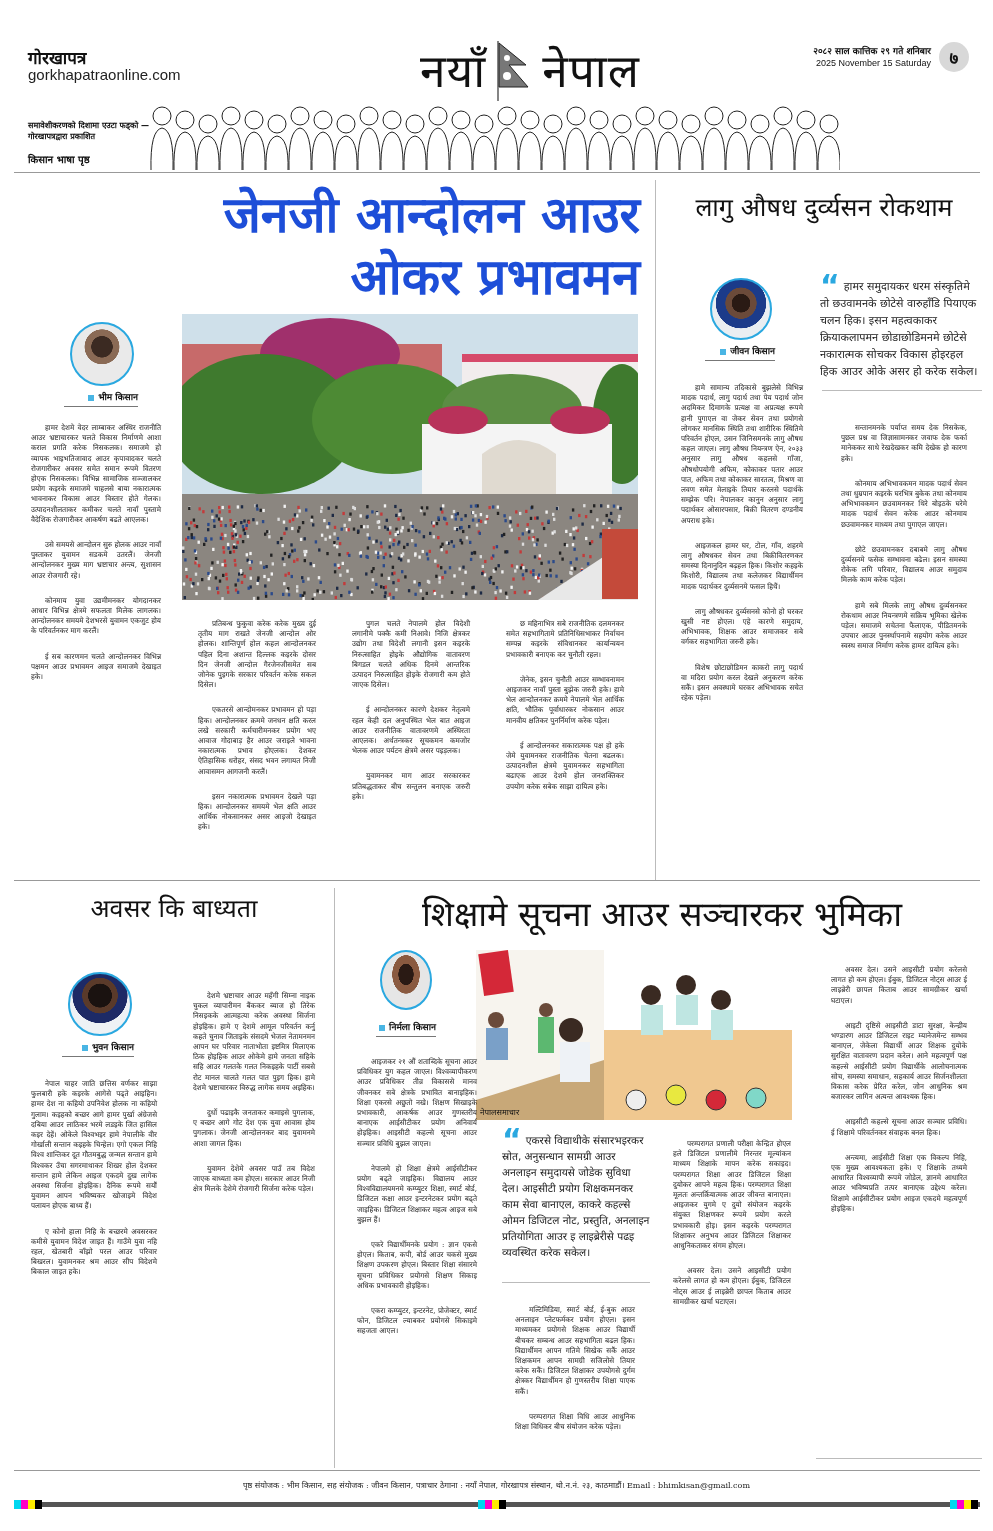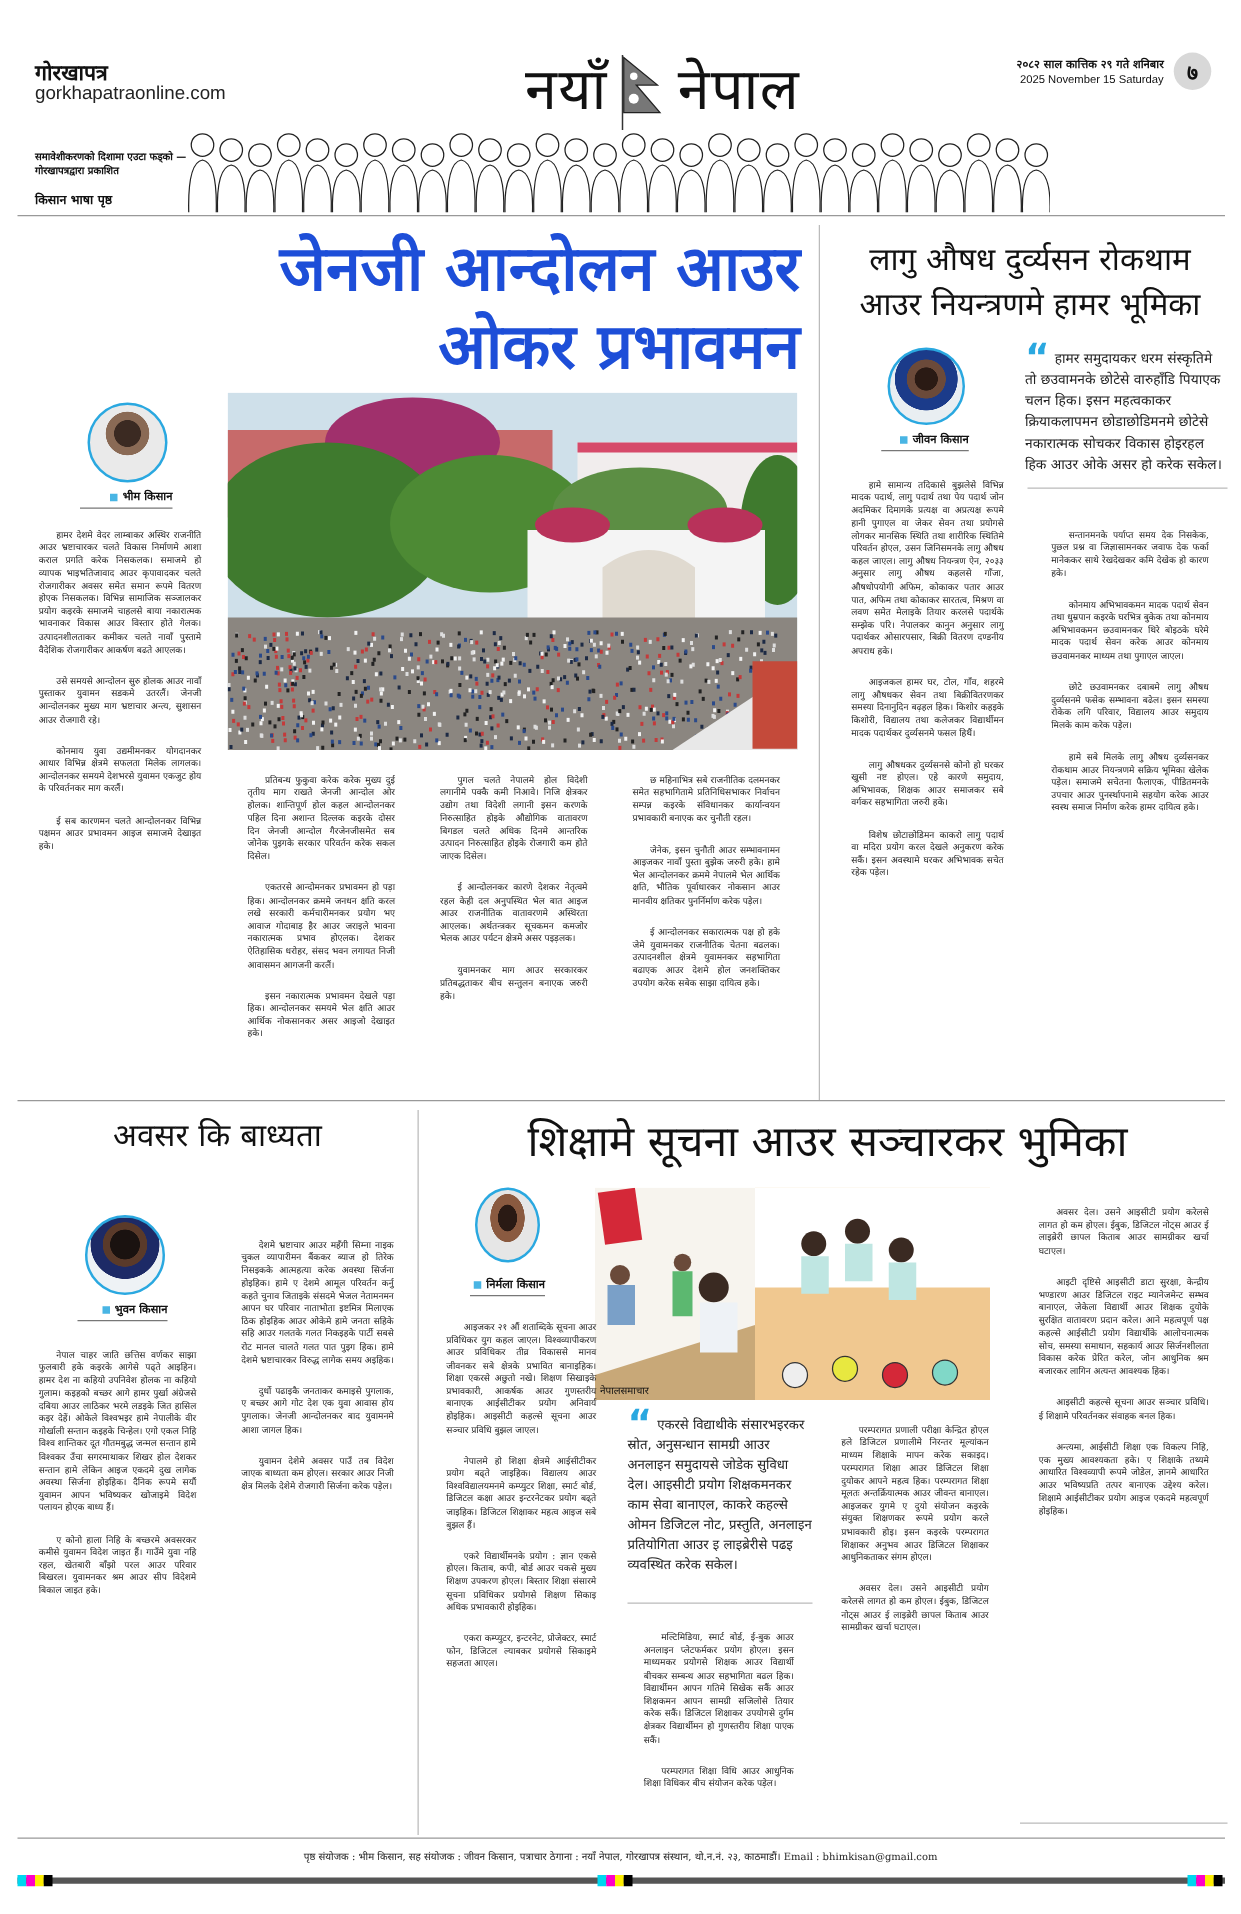--- a/index.html
+++ b/index.html
@@ -2,21 +2,21 @@
 <html><head>
 <meta charset="utf-8">
 <style>
   html, body { margin:0; padding:0; background:#fff; }
   body { width:993px; height:1531px; position:relative; overflow:hidden; font-family:"DejaVu Serif", serif; color:#111; }
   .abs { position:absolute; }
   .masthead-left-brand { left:28px; top:46px; font-family:"DejaVu Sans", sans-serif; font-weight:bold; font-size:17px; }
   .masthead-left-url { left:28px; top:66px; font-family:"Liberation Sans", sans-serif; font-size:15px; color:#222; }
   .masthead-note { left:28px; top:120px; font-size:8px; font-weight:bold; line-height:11px; width:150px; font-family:"DejaVu Sans", sans-serif;}
   .masthead-section { left:28px; top:152px; font-size:10px; font-weight:bold; font-family:"DejaVu Sans", sans-serif; }
-  .logo { left:380px; top:38px; width:300px; height:62px; display:flex; align-items:flex-end; justify-content:center; gap:10px; }
+  .logo { left:380px; top:38px; width:300px; height:62px; display:flex; align-items:center; justify-content:center; gap:10px; }
   .logo-word { font-family:"DejaVu Sans", sans-serif; font-size:46px; font-weight:300; letter-spacing:1px; }
   .flag { width:36px; height:56px; position:relative; }
   .crowd { left:150px; top:98px; width:690px; height:72px; }
   .date-np { right:62px; top:44px; font-size:9px; font-family:"DejaVu Sans", sans-serif; text-align:right; font-weight:bold;}
   .date-en { right:62px; top:58px; font-size:9px; font-family:"Liberation Sans", sans-serif; text-align:right;}
   .page-no { right:24px; top:42px; width:30px; height:30px; border-radius:50%; background:#d8d8d8; display:flex; align-items:center; justify-content:center; font-size:17px; font-weight:bold; font-family:"DejaVu Sans", sans-serif;}
   .rule { height:1px; background:#999; }
   .vrule { width:1px; background:#bbb; }
   .headline { font-family:"DejaVu Sans", sans-serif; font-weight:bold; text-align:right; color:#1d4ed8; }
   .headline-light { font-family:"DejaVu Sans", sans-serif; font-weight:normal; text-align:center; color:#111; }
@@ -867,33 +867,32 @@
   <p>उसे समयसे आन्दोलन सुरु होलक आउर नावाँ पुस्ताकर युवामन सडकमे उतरलैं। जेनजी आन्दोलनकर मुख्य माग भ्रष्टाचार अन्त्य, सुशासन आउर रोजगारी रहे।</p>
   <p>कोनमाय युवा उद्यमीमनकर योगदानकर आधार विभिन्न क्षेत्रमे सफलता मिलेक लागलक। आन्दोलनकर समयमे देशभरसे युवामन एकजुट होय के परिवर्तनकर माग करलैं।</p>
   <p>ई सब कारणमन चलते आन्दोलनकर विभिन्न पक्षमन आउर प्रभावमन आइज समाजमे देखाइत हके।</p>
 </div>
 <div class="abs col" style="left:183px; top:604px; width:148px; height:266px;">
   <p>प्रतिबन्ध फुकुवा करेक करेक मुख्य दुई तृतीय माग राखते जेनजी आन्दोल ओर होलक। शान्तिपूर्ण होल कहल आन्दोलनकर पहिल दिना अशान्त दिल्लक कइरके दोसर दिन जेनजी आन्दोल गैरजेनजीसमेत सब जोनेक पुइगके सरकार परिवर्तन करेक सकल दिसेल।</p>
   <p>एकतरसे आन्दोमनकर प्रभावमन हो पड़ा हिक। आन्दोलनकर क्रममे जनधन क्षति करल लखे सरकारी कर्मचारीमनकर प्रयोग भए आवाज गोदाबाड़ हैर आउर जराइले भावना नकारात्मक प्रभाव होएलक। देशकर ऐतिहासिक धरोहर, संसद भवन लगायत निजी आवासमन आगजनी करलैं।</p>
   <p>इसन नकारात्मक प्रभावमन देखले पड़ा हिक। आन्दोलनकर समयमे भेल क्षति आउर आर्थिक नोकसानकर असर आइजो देखाइत हके।</p>
 </div>
 <div class="abs col" style="left:337px; top:604px; width:148px; height:266px;">
-  <p>पुगल चलते नेपालमे होल विदेशी लगानीमे पक्कै कमी निआवे। निजि क्षेत्रकर उद्योग तथा विदेशी लगानी इसन करणके निरुत्साहित होइके औद्योगिक वातावरण बिगडल चलते अधिक दिनमे आन्तरिक उत्पादन निरुत्साहित होइके रोजगारी कम होते जाएक दिसेल।</p>
+  <p>पुगल चलते नेपालमे होल विदेशी लगानीमे पक्कै कमी निआवे। निजि क्षेत्रकर उद्योग तथा विदेशी लगानी इसन कइरके निरुत्साहित होइके औद्योगिक वातावरण बिगडल चलते अधिक दिनमे आन्तरिक उत्पादन निरुत्साहित होइके रोजगारी कम होते जाएक दिसेल।</p>
   <p>ई आन्दोलनकर कारणे देशकर नेतृत्वमे रहल केही दल अनुपस्थित भेल बात आइज आउर राजनीतिक वातावरणमे अस्थिरता आएलक। अर्थतन्त्रकर सूचकमन कमजोर भेलक आउर पर्यटन क्षेत्रमे असर पइड़लक।</p>
   <p>युवामनकर माग आउर सरकारकर प्रतिबद्धताकर बीच सन्तुलन बनाएक जरुरी हके।</p>
 </div>
 <div class="abs col" style="left:491px; top:604px; width:148px; height:266px;">
   <p>छ महिनाभित्र सबे राजनीतिक दलमनकर समेत सहभागितामे प्रतिनिधिसभाकर निर्वाचन सम्पन्न कइरके संविधानकर कार्यान्वयन प्रभावकारी बनाएक कर चुनौती रहल।</p>
   <p>जेनेक, इसन चुनौती आउर सम्भावनामन आइजकर नावाँ पुस्ता बुझेक जरुरी हके। हामे भेल आन्दोलनकर क्रममे नेपालमे भेल आर्थिक क्षति, भौतिक पूर्वाधारकर नोकसान आउर मानवीय क्षतिकर पुनर्निर्माण करेक पड़ेल।</p>
   <p>ई आन्दोलनकर सकारात्मक पक्ष हो हके जेमे युवामनकर राजनीतिक चेतना बढलक। उत्पादनशील क्षेत्रमे युवामनकर सहभागिता बढाएक आउर देशमे होल जनशक्तिकर उपयोग करेक सबेक साझा दायित्व हके।</p>
 </div>
 
 <div class="abs headline-light" style="left:662px; top:190px; width:324px; font-size:25px; line-height:36px;">
   <div>लागु औषध दुर्व्यसन रोकथाम</div>
-  <div>आउर नियन्त्रणमे हामर भूमिका</div>
 </div>
 
 <div class="abs avatar" style="left:710px; top:278px; width:58px; height:58px; background:radial-gradient(circle at 50% 40%, #2a1a14 0 20%, #6b4a3a 21% 34%, #1b3b8a 35% 55%, #e9eef2 56% 100%);"></div>
 <div class="abs byline" style="left:705px; top:344px; width:70px;">
   <span class="sq"></span><span>जीवन किसान</span>
 </div>
 
 <div class="abs quote" style="left:820px; top:278px; width:162px;">
   <span class="quote-mark">“</span><span>हामर समुदायकर धरम संस्कृतिमे तो छउवामनके छोटेसे वारुहाँडि पियाएक चलन हिक। इसन महत्वकाकर क्रियाकलापमन छोडाछोडिमनमे छोटेसे नकारात्मक सोचकर विकास होइरहल हिक आउर ओके असर हो करेक सकेल।</span>
 </div>

